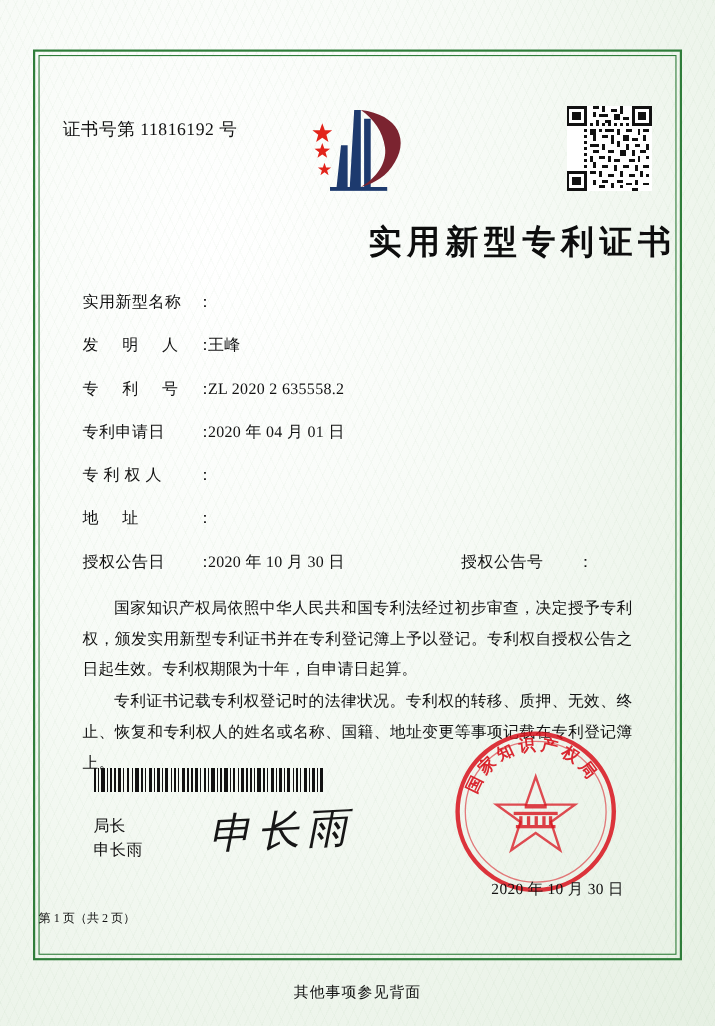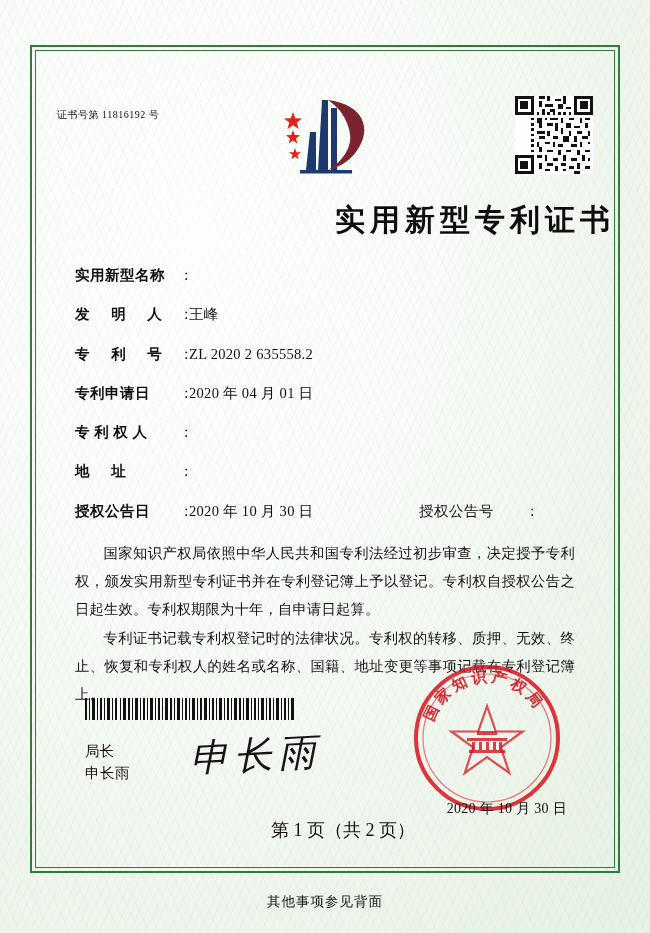--- a/index.html
+++ b/index.html
@@ -56,21 +56,21 @@
     top: 50px;
     right: 35px;
     bottom: 65px;
   }
 
   
   .cert-no {
     position: absolute;
     left: 22px;
     top: 58px;
-    font-size: 10px;
+    font-size: 16px;
     color: #111;
     letter-spacing: 0.5px;
   }
   .qr {
     position: absolute;
     right: 22px;
     top: 46px;
     width: 78px;
     height: 78px;
   }
@@ -110,21 +110,20 @@
     align-items: flex-start;
     margin-bottom: 17.5px;
     font-size: 14.5px;
     color: #111;
     line-height: 1.5;
   }
   .field-label {
     width: 104px;
     flex: none;
     letter-spacing: 0.5px;
-    font-weight: bold;
   }
   .field-label.spaced {
     letter-spacing: 9px;
   }
   .field-colon {
     width: 10px;
     flex: none;
   }
   .field-value {
     flex: 1;
@@ -195,24 +194,23 @@
     font-size: 14px;
     color: #111;
     letter-spacing: 0.3px;
   }
 
   .page-num {
     position: absolute;
     left: 0;
     right: 0;
     bottom: 26px;
-    text-align: center;
-    font-size: 18px;
-    color: #111;
-    padding-left: 36px;
+    text-align: left;
+    font-size: 11px;
+    color: #111;
   }
   .footer-note {
     position: absolute;
     left: 0;
     right: 0;
     bottom: 22px;
     text-align: center;
     font-size: 13.5px;
     color: #111;
     letter-spacing: 1px;

